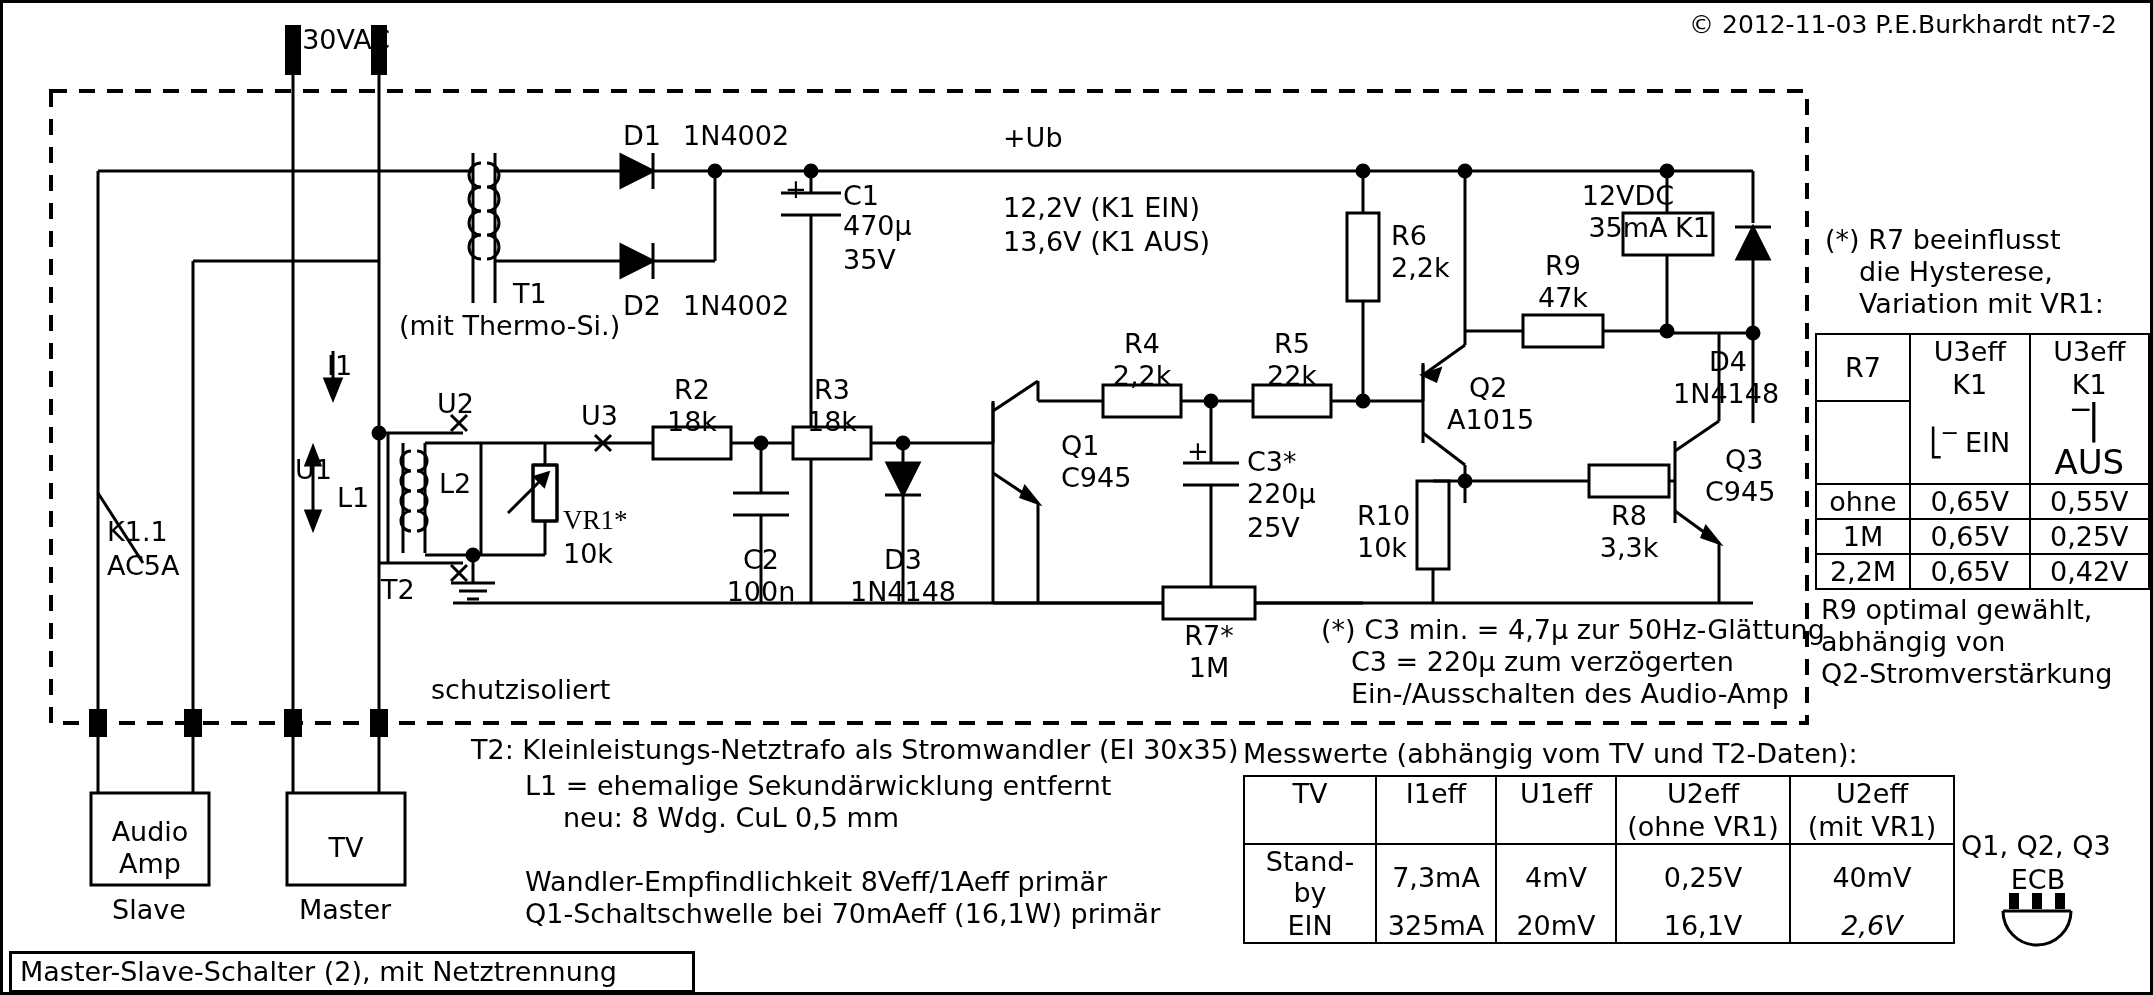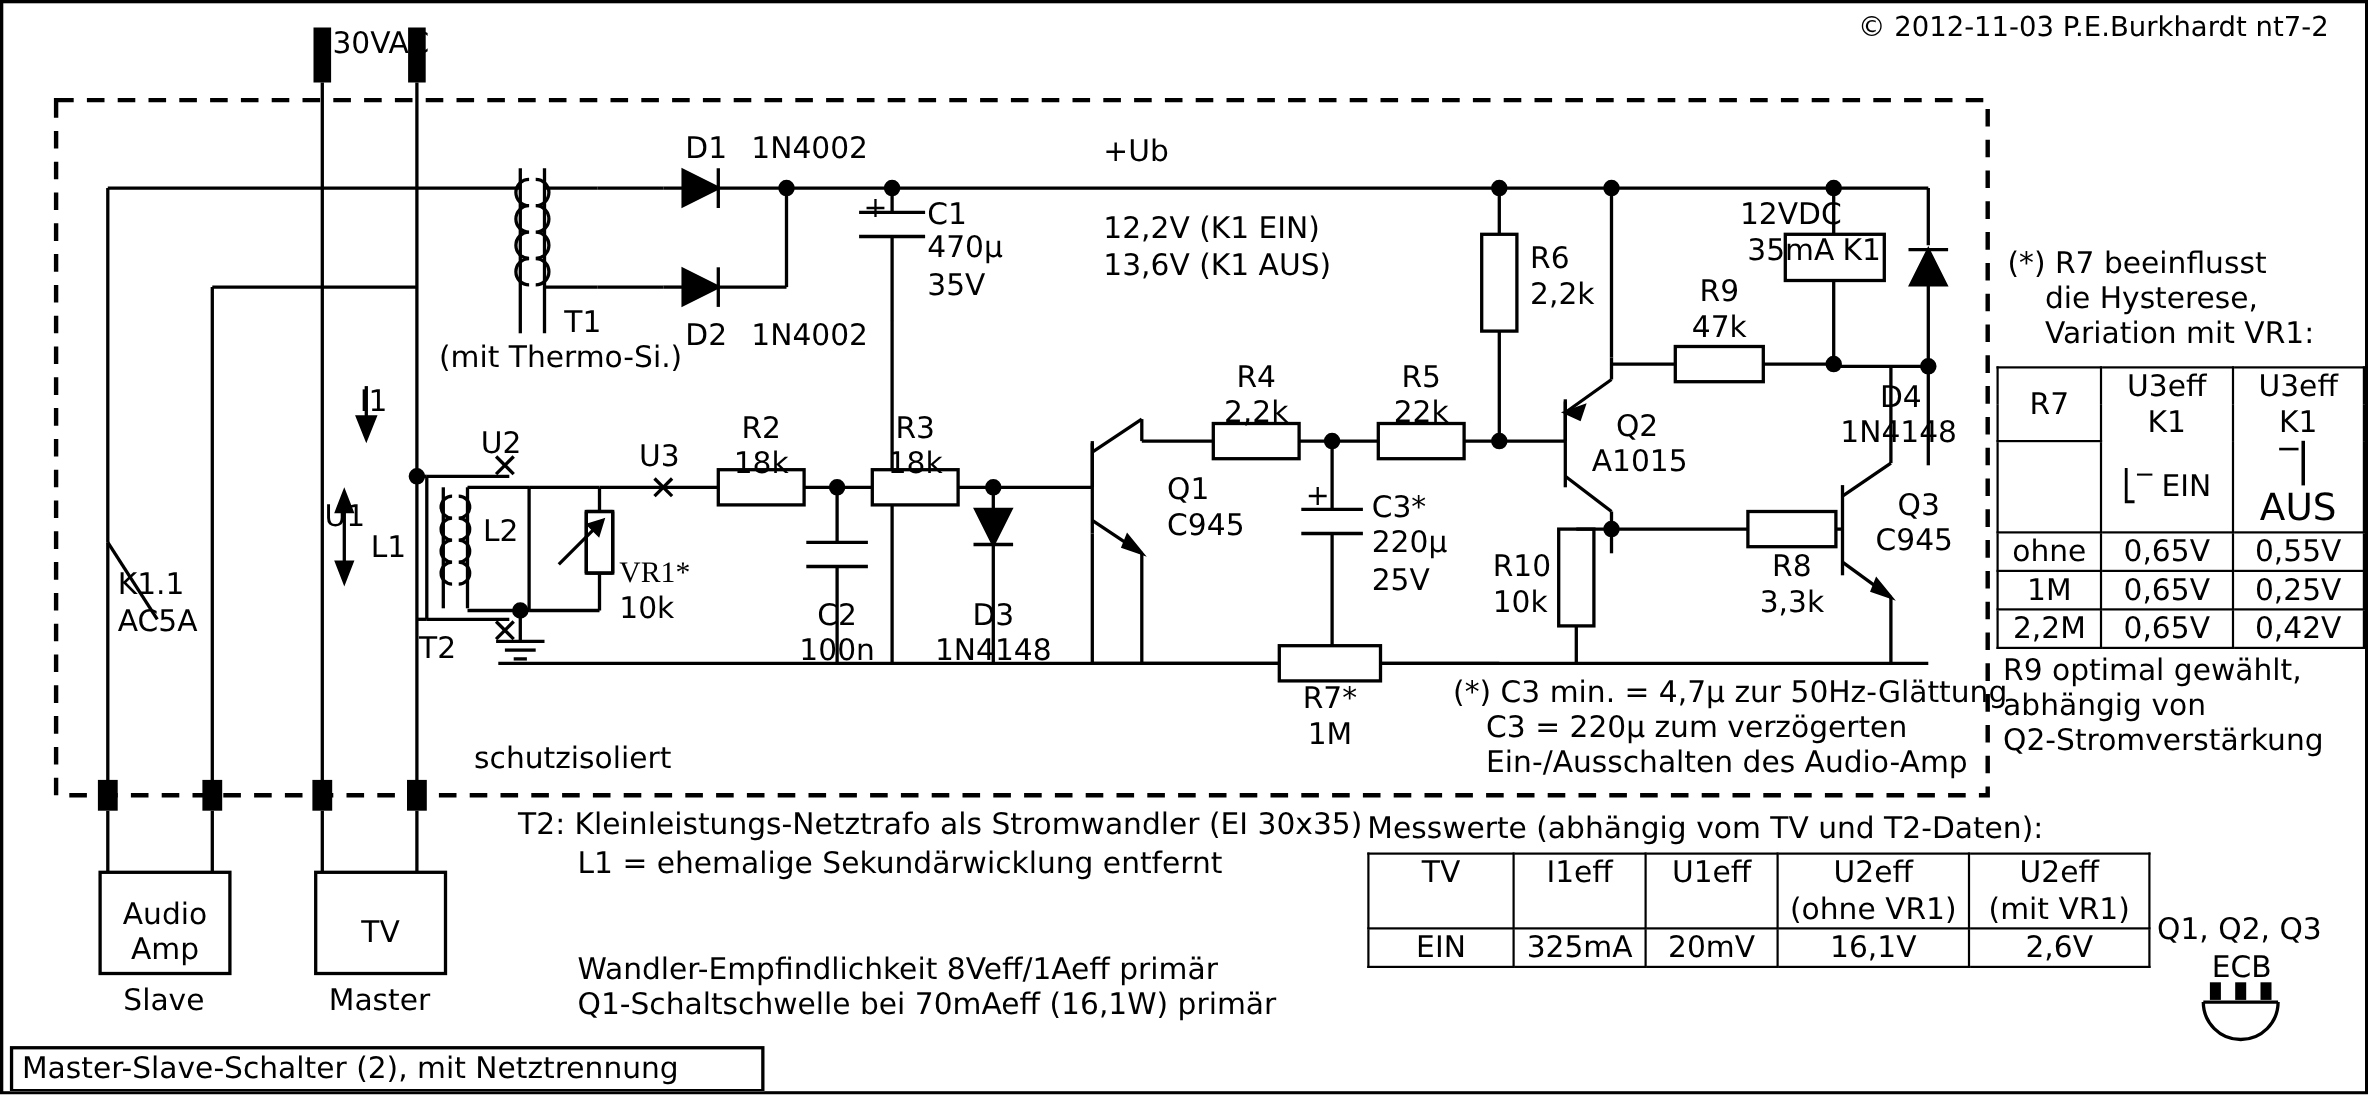--- a/index.html
+++ b/index.html
@@ -336,20 +336,21 @@
   <div class="t" style="left:1822px;top:222px;font-size:27px;">(*) R7 beeinflusst</div>
   <div class="t" style="left:1856px;top:254px;font-size:27px;">die Hysterese,</div>
   <div class="t" style="left:1856px;top:286px;font-size:27px;">Variation mit VR1:</div>
 
   <div class="t" style="left:1818px;top:592px;font-size:27px;text-align:center;">R9 optimal gewählt,</div>
   <div class="t" style="left:1818px;top:624px;font-size:27px;">abhängig von</div>
   <div class="t" style="left:1818px;top:656px;font-size:27px;">Q2-Stromverstärkung</div>
 
   <div class="t" style="left:468px;top:732px;font-size:27px;">T2: Kleinleistungs-Netztrafo als Stromwandler (EI 30x35)</div>
   <div class="t" style="left:522px;top:768px;font-size:27px;">L1 = ehemalige Sekundärwicklung entfernt</div>
+  <div class="t" style="left:560px;top:800px;font-size:27px;">neu: 8 Wdg. CuL 0,5 mm</div>
   <div class="t" style="left:522px;top:864px;font-size:27px;">Wandler-Empfindlichkeit 8Veff/1Aeff primär</div>
   <div class="t" style="left:522px;top:896px;font-size:27px;">Q1-Schaltschwelle bei 70mAeff (16,1W) primär</div>
 
   <div class="t" style="left:1240px;top:736px;font-size:27px;">Messwerte (abhängig vom TV und T2-Daten):</div>
 
   <table class="tbl" style="left:1812px;top:330px;">
     <tbody>
         <tr>
       <td rowspan="2" style="font-size:27px;width:86px;">R7</td>
       <td style="font-size:27px;border-bottom:none;width:118px;">U3eff</td>
@@ -392,25 +393,32 @@
       <td style="font-size:27px;width:150px;border-bottom:none;">U2eff</td>
     </tr>
     <tr>
       <td style="border-top:none;"></td>
       <td style="border-top:none;"></td>
       <td style="border-top:none;"></td>
       <td style="font-size:27px;border-top:none;">(ohne VR1)</td>
       <td style="font-size:27px;border-top:none;">(mit VR1)</td>
     </tr>
     <tr>
+      <td style="font-size:27px;border-bottom:none;">Stand-by</td>
+      <td style="font-size:27px;border-bottom:none;">7,3mA</td>
+      <td style="font-size:27px;border-bottom:none;">4mV</td>
+      <td style="font-size:27px;border-bottom:none;">0,25V</td>
+      <td style="font-size:27px;border-bottom:none;">40mV</td>
+    </tr>
+    <tr>
       <td style="font-size:27px;border-top:none;margin-top:21px;">EIN</td>
       <td style="font-size:27px;border-top:none;">325mA</td>
       <td style="font-size:27px;border-top:none;">20mV</td>
       <td style="font-size:27px;border-top:none;">16,1V</td>
-      <td style="font-size:27px;border-top:none;">2,6V</td>
+      <td style="font-size:27px;border-top:none;font-style:italic;">2,6V</td>
     </tr>
   </tbody>
     </table>
 
   <div class="t" style="left:1958px;top:828px;font-size:27px;">Q1, Q2, Q3</div>
   <div class="t c" style="left:1990px;top:862px;width:90px;font-size:27px;">ECB</div>
 
   <div class="title-box" style="left:6px;top:948px;width:686px;height:42px;">
     <span class="t" style="position:static;font-size:27px;">Master-Slave-Schalter (2), mit Netztrennung</span>
   </div>

